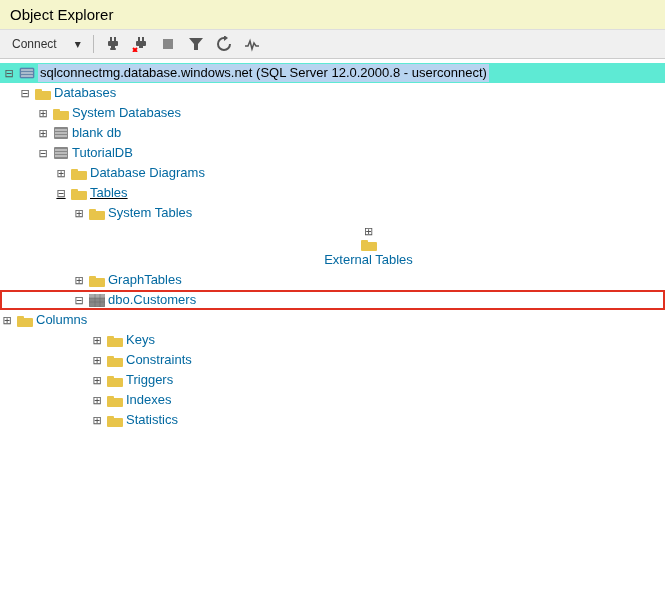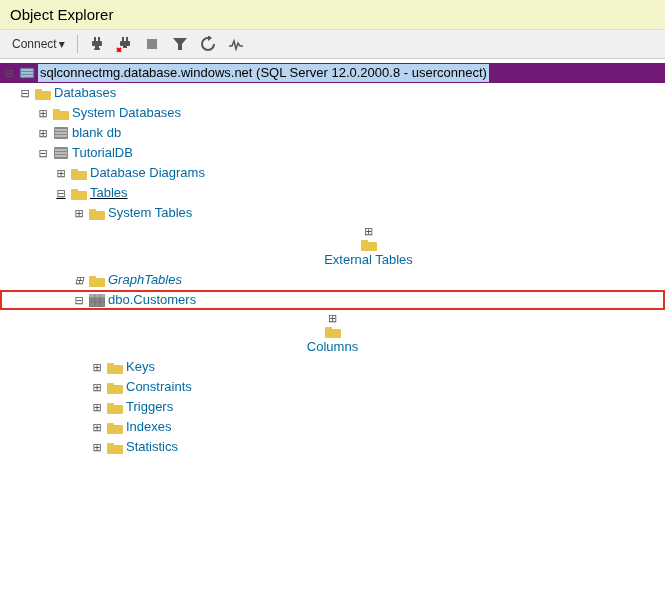--- a/index.html
+++ b/index.html
@@ -50,41 +50,41 @@
 
     .connect-btn {
       background: none;
       border: none;
       cursor: pointer;
       padding: 2px 6px;
       font-size: 12px;
       color: #333;
       display: flex;
       align-items: center;
-      gap: 2px;
+      gap: 18px;
     }
 
     .tree-container {
       padding: 4px 0;
       overflow-y: auto;
       height: calc(591px - 32px - 30px);
       background: #fff;
     }
 
     .tree-item {
       display: flex;
       align-items: center;
       padding: 1px 0;
       white-space: nowrap;
       cursor: pointer;
       line-height: 18px;
     }
 
     .tree-item.selected {
-      background: #701a75;
+      background: #5eead4;
     }
 
     .tree-item.highlighted-border {
       outline: 2px solid #e03020;
       outline-offset: -2px;
     }
 
     .expand-icon {
       display: inline-flex;
       align-items: center;
@@ -255,21 +255,21 @@
 
   <div class="tree-item" style="padding-left: 72px; flex-direction: column;">
     <span class="expand-icon plus"></span>
     <svg width="16" height="13" viewBox="0 0 16 13" style="margin:0 3px; flex-shrink:0;">
       <rect x="0" y="4" width="16" height="9" rx="1" fill="#e8c44a"></rect>
       <rect x="0" y="2" width="7" height="4" rx="1" fill="#e8c44a"></rect>
     </svg>
     <span class="item-label">External Tables</span>
   </div>
 
-  <div class="tree-item" style="padding-left: 72px; font-style: italic;">
+  <div class="tree-item" style="padding-left: 72px;">
     <span class="expand-icon plus"></span>
     <svg width="16" height="13" viewBox="0 0 16 13" style="margin:0 3px; flex-shrink:0;">
       <rect x="0" y="4" width="16" height="9" rx="1" fill="#e8c44a"></rect>
       <rect x="0" y="2" width="7" height="4" rx="1" fill="#e8c44a"></rect>
     </svg>
     <span class="item-label">GraphTables</span>
   </div>
 
   <div class="tree-item highlighted-border" style="padding-left: 72px;">
     <span class="expand-icon minus"></span>
@@ -278,21 +278,21 @@
       <rect x="0" y="0" width="16" height="13" rx="1" fill="#888" stroke="#666" stroke-width="0.5"></rect>
       <rect x="0" y="0" width="16" height="4" rx="1" fill="#aaa"></rect>
       <line x1="6" y1="0" x2="6" y2="13" stroke="#666" stroke-width="0.5"></line>
       <line x1="11" y1="0" x2="11" y2="13" stroke="#666" stroke-width="0.5"></line>
       <line x1="0" y1="4" x2="16" y2="4" stroke="#666" stroke-width="0.5"></line>
       <line x1="0" y1="8" x2="16" y2="8" stroke="#666" stroke-width="0.5"></line>
     </svg>
     <span class="item-label">dbo.Customers</span>
   </div>
 
-  <div class="tree-item" style=" flex-direction: column;">
+  <div class="tree-item" style="">
     <span class="expand-icon plus"></span>
     <svg width="16" height="13" viewBox="0 0 16 13" style="margin:0 3px; flex-shrink:0;">
       <rect x="0" y="4" width="16" height="9" rx="1" fill="#e8c44a"></rect>
       <rect x="0" y="2" width="7" height="4" rx="1" fill="#e8c44a"></rect>
     </svg>
     <span class="item-label">Columns</span>
   </div>
 
   <div class="tree-item" style="padding-left: 90px;">
     <span class="expand-icon plus"></span>

